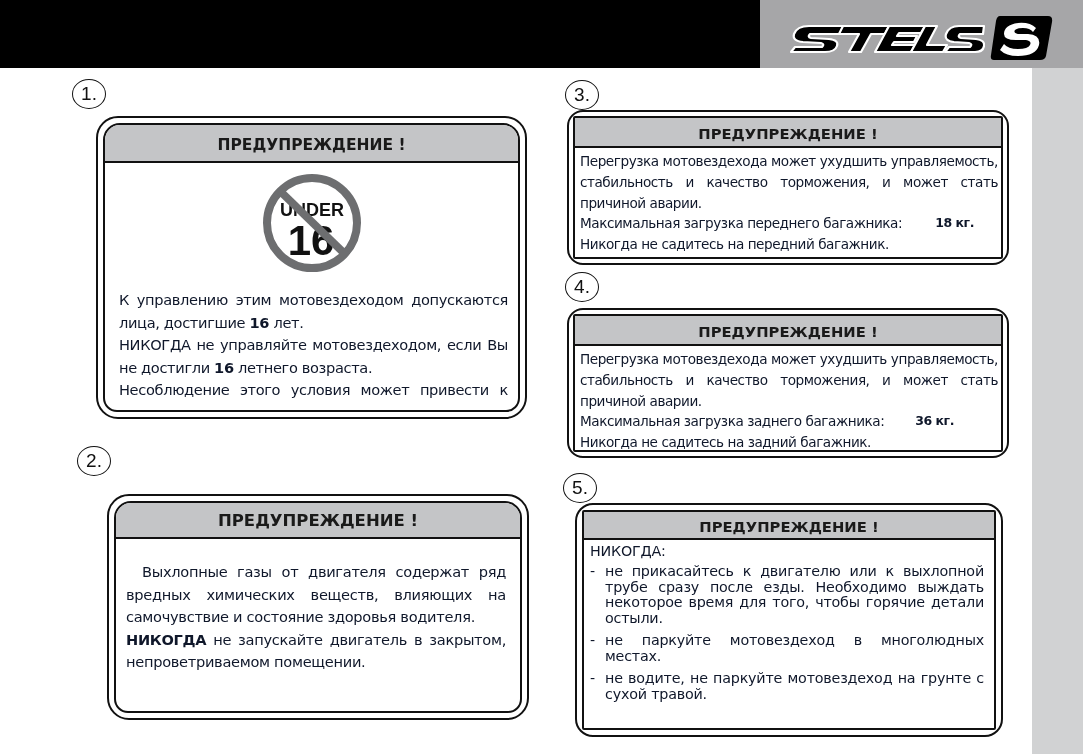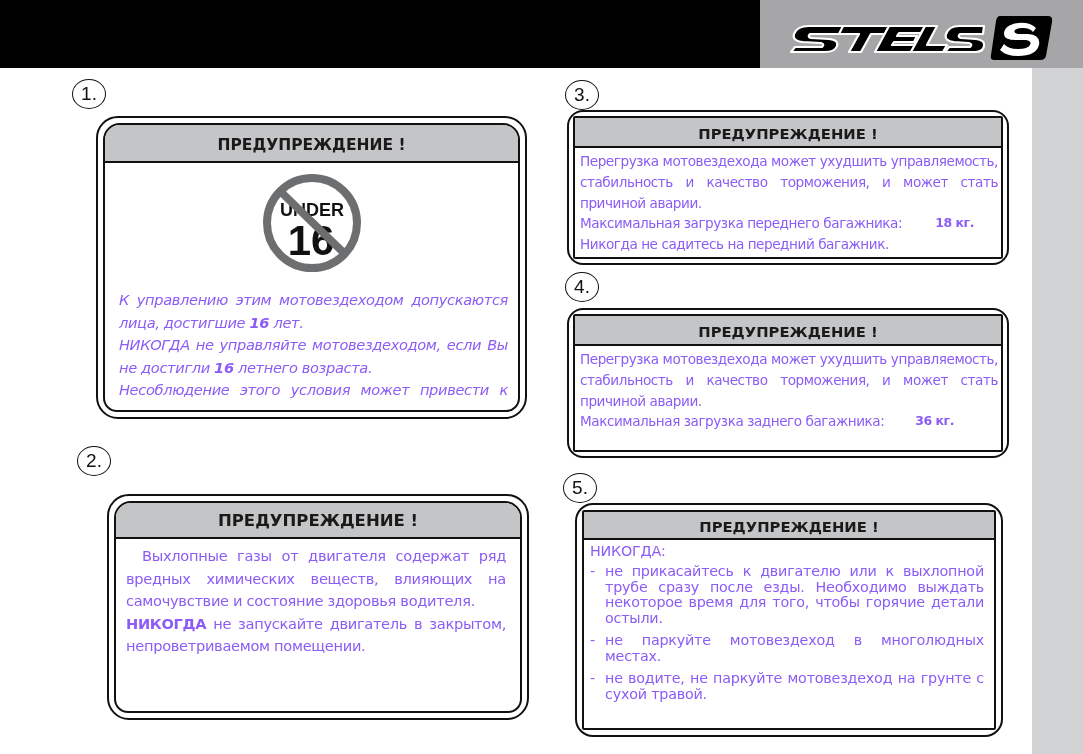--- a/index.html
+++ b/index.html
@@ -23,34 +23,34 @@
       position: absolute; border: 2px solid #111; border-radius: 22px; background: #fff; padding: 5px;
     }
     .card-inner {
       position: relative; width: 100%; height: 100%; border: 2px solid #111; border-radius: 17px 17px 14px 14px; overflow: hidden;
     }
     .card-outer.sq .card-inner { border-radius: 4px; }
     .card-title {
       background: #c4c5c7; border-bottom: 2px solid #111; text-align: center;
       font-family: "DejaVu Sans", sans-serif; font-weight: bold; color: #1a1a1a;
     }
-    .card-body { font-family: "DejaVu Sans", sans-serif; color: #8b5cf6; }
+    .card-body { font-family: "DejaVu Sans", sans-serif; color: #0f172a; }
     .card-body p { text-align: justify; text-align-last: left; }
     .card-body b { font-weight: bold; }
 
     
     #c1 { left: 96px; top: 116px; width: 431px; height: 303px; }
     #c1 .card-title { font-size: 15.5px; height: 38px; line-height: 38px; padding-top: 1px; }
-    #c1 .card-body { padding: 4px 10px 0 14px; font-size: 14.6px; line-height: 22.6px; letter-spacing: -0.35px; font-style: italic; }
+    #c1 .card-body { padding: 4px 10px 0 14px; font-size: 14.6px; line-height: 22.6px; letter-spacing: -0.35px; }
     .no-under { display: block; margin: 8px auto 10px auto; width: 104px; height: 104px; }
 
     
     #c2 { left: 107px; top: 494px; width: 422px; height: 226px; }
     #c2 .card-title { font-size: 16.5px; height: 36px; line-height: 36px; }
-    #c2 .card-body { padding: 6px 14px 0 10px; font-size: 14.6px; line-height: 22.5px; letter-spacing: -0.3px; }
+    #c2 .card-body { padding: 6px 14px 0 10px; font-size: 14.6px; line-height: 22.5px; letter-spacing: -0.3px; margin-top: 16px; }
 
     
     #c3 { left: 567px; top: 110px; width: 442px; height: 155px; border-radius: 16px; padding: 4px; }
     #c3 .card-inner, #c4 .card-inner { border-radius: 2px; }
     #c3 .card-title, #c4 .card-title { font-size: 14.8px; height: 30px; line-height: 31px; }
     #c3 .card-body, #c4 .card-body { padding: 3px 3px 0 5px; font-size: 13.6px; line-height: 20.8px; letter-spacing: -0.45px; }
 
     
     #c4 { left: 567px; top: 308px; width: 442px; height: 150px; border-radius: 16px; padding: 4px; }
 
@@ -141,20 +141,21 @@
 <div class="num-badge" style="left:565px; top:272px;">4.</div>
 <div class="card-outer sq" id="c4">
   <div class="card-inner">
     <div class="card-title">ПРЕДУПРЕЖДЕНИЕ !</div>
     <div class="card-body">
       <p>Перегрузка мотовездехода может ухудшить управляемость, стабильность и качество торможения, и может стать причиной аварии.</p>
       <p style="display:flex; justify-content:space-between; padding-right:44px;">
         <span>Максимальная загрузка заднего багажника:</span>
         <span class="bold-kg">36 кг.</span>
       </p>
+      <p>Никогда не садитесь на задний багажник.</p>
     </div>
   </div>
 </div>
 
 <div class="num-badge" style="left:563px; top:473px;">5.</div>
 <div class="card-outer sq" id="c5">
   <div class="card-inner">
     <div class="card-title">ПРЕДУПРЕЖДЕНИЕ !</div>
     <div class="card-body">
       <p class="lead">НИКОГДА:</p>

